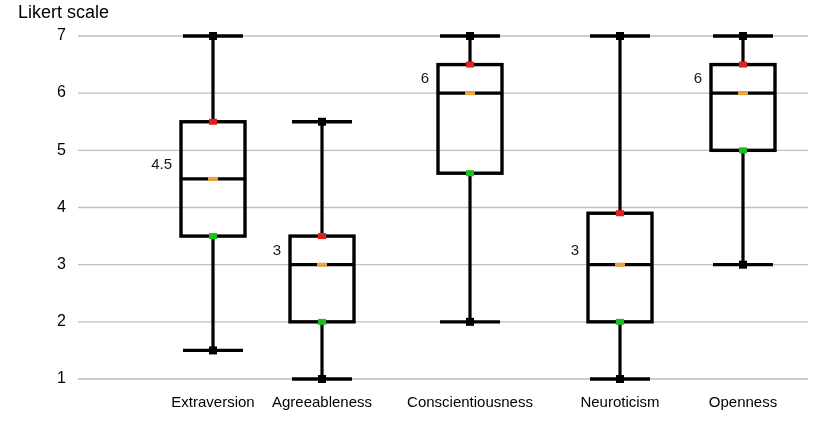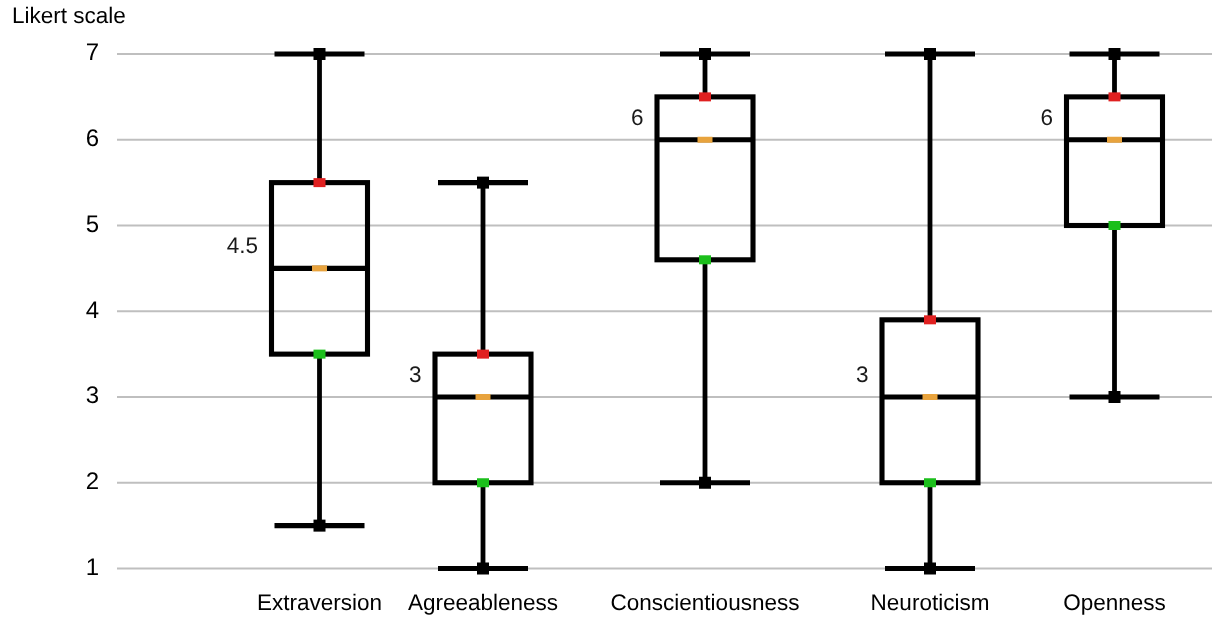--- a/index.html
+++ b/index.html
@@ -13,23 +13,23 @@
   }
   #chart-root {
     position: relative;
     width: 815px;
     height: 426px;
     overflow: hidden;
     background: #ffffff;
   }
   #axis-title {
     position: absolute;
-    left: 8px;
+    left: 18px;
     top: 2px;
-    font-size: 15px;
+    font-size: 18px;
     color: #000000;
     white-space: nowrap;
   }
   #plot-svg {
     position: absolute;
     left: 0;
     top: 0;
   }
   .ytick-label {
     font-size: 16px;

